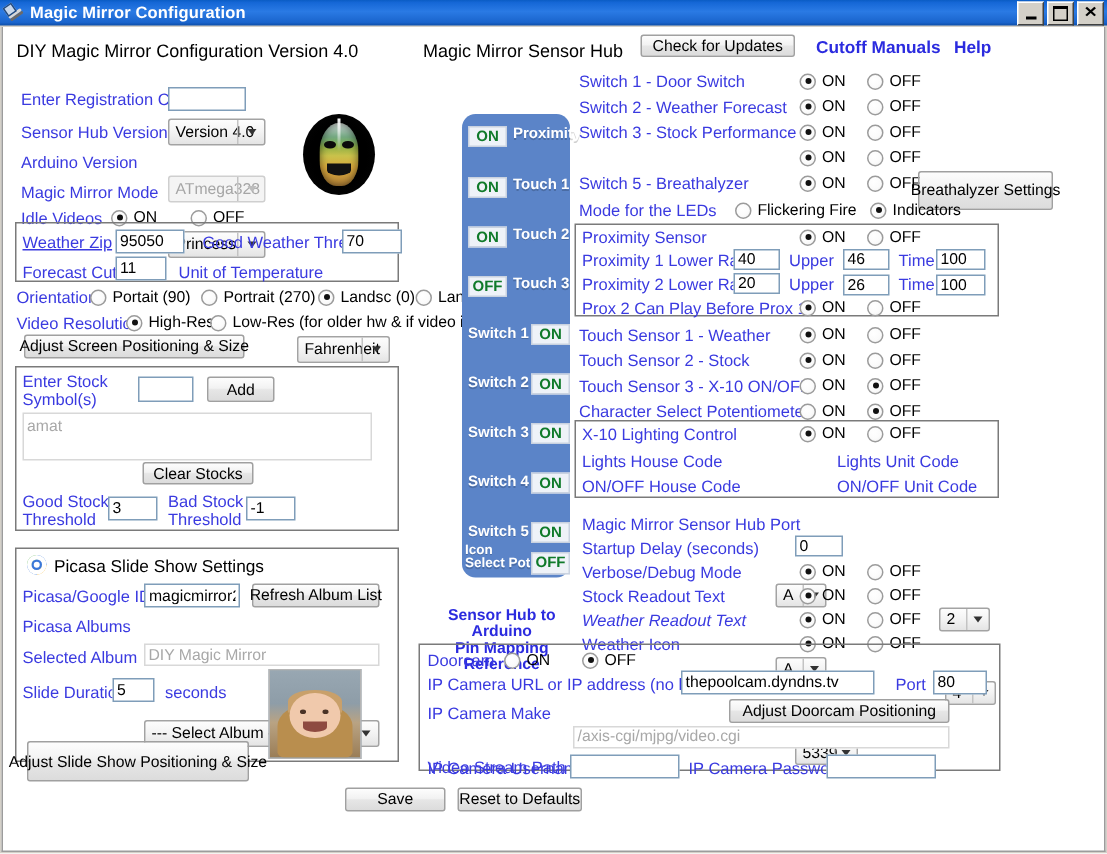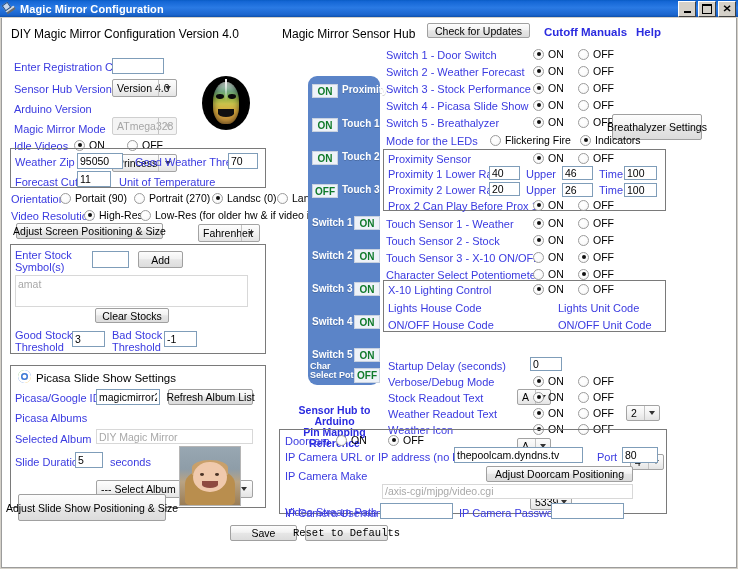--- a/index.html
+++ b/index.html
@@ -232,24 +232,24 @@
   <div class="rad abs" style="left:72px;top:121px;">
     <span class="rcirc on"></span>
     <span class="rtxt">ON</span>
   </div>
   <div class="rad abs" style="left:125px;top:121px;">
     <span class="rcirc"></span>
     <span class="rtxt">OFF</span>
   </div>
 
   <div class="group" style="left:8px;top:130px;width:256px;height:40px;"></div>
-  <div class="abs lbl" style="left:13px;top:138px;">Weather Zip</div>
+  <div class="abs lbl" style="left:13px;top:138px;text-decoration:underline;">Weather Zip</div>
   <input class="tbox" type="text" style="left: 75px; top: 135px; width: 46px; position: absolute;" value="95050">
   <div class="abs lbl" style="left:133px;top:138px;">Good Weather Threshold</div>
-  <input class="tbox" type="text" style="left: 226px; top: 135px; width: 30px; position: absolute;" value="70">
+  <input class="tbox" type="text" style="left: 226px; top: 135px; width: 40px; position: absolute;" value="70">
 
   <div class="abs lbl" style="left:13px;top:158px;">Forecast Cutoff</div>
   <input class="tbox" type="text" style="left: 75px; top: 153px; width: 34px; position: absolute;" value="11">
   <div class="abs lbl" style="left:117px;top:158px;">Unit of Temperature</div>
   <div class="sel abs" style="left:196px;top:152px;width:62px;">
     <span>Fahrenheit</span>
     <span class="arrowbox"></span>
   </div>
 
   <div class="abs lbl" style="left:9px;top:175px;">Orientation</div>
@@ -364,21 +364,21 @@
 
   <div class="hublabel" style="left:310px;top:265px;">Switch 3</div>
   <div class="pill" style="left:352px;top:264px;width:26px;height:14px;">ON</div>
 
   <div class="hublabel" style="left:310px;top:298px;">Switch 4</div>
   <div class="pill" style="left:352px;top:297px;width:26px;height:14px;">ON</div>
 
   <div class="hublabel" style="left:310px;top:331px;">Switch 5</div>
   <div class="pill" style="left:352px;top:330px;width:26px;height:14px;">ON</div>
 
-  <div class="hublabel" style="left:308px;top:344px;line-height:9px;font-size:9px;white-space:pre-line;">Char
+  <div class="hublabel" style="left:308px;top:344px;line-height:9px;font-size:9px;white-space:pre-line;">Icon
 Select Pot</div>
   <div class="pill" style="left:352px;top:350px;width:26px;height:15px;">OFF</div>
 
   <div class="abs lbl" style="left:384px;top:31px;">Switch 1 - Door Switch</div>
   <div class="rad abs" style="left:531px;top:30px;">
         <span class="rcirc on"></span>
         <span class="rtxt">ON</span>
       </div>
   <div class="rad abs" style="left:576px;top:30px;">
         <span class="rcirc"></span>
@@ -398,21 +398,20 @@
   <div class="abs lbl" style="left:384px;top:65px;">Switch 3 - Stock Performance</div>
   <div class="rad abs" style="left:531px;top:64px;">
         <span class="rcirc on"></span>
         <span class="rtxt">ON</span>
       </div>
   <div class="rad abs" style="left:576px;top:64px;">
         <span class="rcirc"></span>
         <span class="rtxt">OFF</span>
       </div>
 
-  <div class="abs lbl" style="left:384px;top:82px;">Switch 4 - Picasa Slide Show</div>
   <div class="rad abs" style="left:531px;top:81px;">
         <span class="rcirc on"></span>
         <span class="rtxt">ON</span>
       </div>
   <div class="rad abs" style="left:576px;top:81px;">
         <span class="rcirc"></span>
         <span class="rtxt">OFF</span>
       </div>
 
   <div class="abs lbl" style="left:384px;top:99px;">Switch 5 - Breathalyzer</div>
@@ -537,20 +536,21 @@
   <div class="sel abs" style="left:515px;top:298px;width:34px;height:16px;">
     <span>A</span>
     <span class="arrowbox" style="width:14px;"></span>
   </div>
   <div class="abs lbl" style="left:556px;top:301px;">ON/OFF Unit Code</div>
   <div class="sel abs" style="left:628px;top:298px;width:34px;height:16px;">
     <span>4</span>
     <span class="arrowbox" style="width:14px;"></span>
   </div>
 
+  <div class="abs lbl" style="left:386px;top:326px;">Magic Mirror Sensor Hub Port</div>
   <div class="sel abs" style="left:528px;top:322px;width:42px;height:16px;">
     <span>5339</span>
     <span class="arrowbox" style="width:14px;"></span>
   </div>
   <div class="abs lbl" style="left:386px;top:342px;">Startup Delay (seconds)</div>
   <input class="tbox" type="text" style="left: 528px; top: 339px; width: 32px; height: 14px; position: absolute;" value="0">
 
   <div class="abs lbl" style="left:386px;top:358px;">Verbose/Debug Mode</div>
   <div class="rad abs" style="left:531px;top:357px;">
         <span class="rcirc on"></span>
@@ -564,21 +564,21 @@
   <div class="abs lbl" style="left:386px;top:374px;">Stock Readout Text</div>
   <div class="rad abs" style="left:531px;top:373px;">
         <span class="rcirc on"></span>
         <span class="rtxt">ON</span>
       </div>
   <div class="rad abs" style="left:576px;top:373px;">
         <span class="rcirc"></span>
         <span class="rtxt">OFF</span>
       </div>
 
-  <div class="abs lbl" style="left:386px;top:390px;">Weather Readout Text</div>
+  <div class="abs lbl" style="left:386px;top:390px;font-style:italic;">Weather Readout Text</div>
   <div class="rad abs" style="left:531px;top:389px;">
         <span class="rcirc on"></span>
         <span class="rtxt">ON</span>
       </div>
   <div class="rad abs" style="left:576px;top:389px;">
         <span class="rcirc"></span>
         <span class="rtxt">OFF</span>
       </div>
 
   <div class="abs lbl" style="left:386px;top:406px;">Weather Icon</div>
@@ -618,16 +618,16 @@
 
   <div class="abs lbl" style="left:283px;top:476px;margin-top:12px;">Video Stream Path</div>
   <div class="abs tbox flat" style="left:380px;top:466px;width:251px;height:15px;line-height:13px;">/axis-cgi/mjpg/video.cgi</div>
 
   <div class="abs lbl" style="left:283px;top:489px;">IP Camera Username</div>
   <input class="tbox" type="text" style="left: 378px; top: 485px; width: 73px; position: absolute;" value="">
   <div class="abs lbl" style="left:457px;top:489px;">IP Camera Password</div>
   <input class="tbox" type="text" style="left: 549px; top: 485px; width: 73px; position: absolute;" value="">
 
   <div class="btn abs" style="left:228px;top:507px;width:67px;height:16px;">Save</div>
-  <div class="btn abs" style="left:303px;top:507px;width:83px;height:16px;font-family:Liberation Mono, monospace;">Reset to Defaults</div>
+  <div class="btn abs" style="left:303px;top:507px;width:83px;height:16px;">Reset to Defaults</div>
 
   </div>
 </div>
 
 </body></html>

